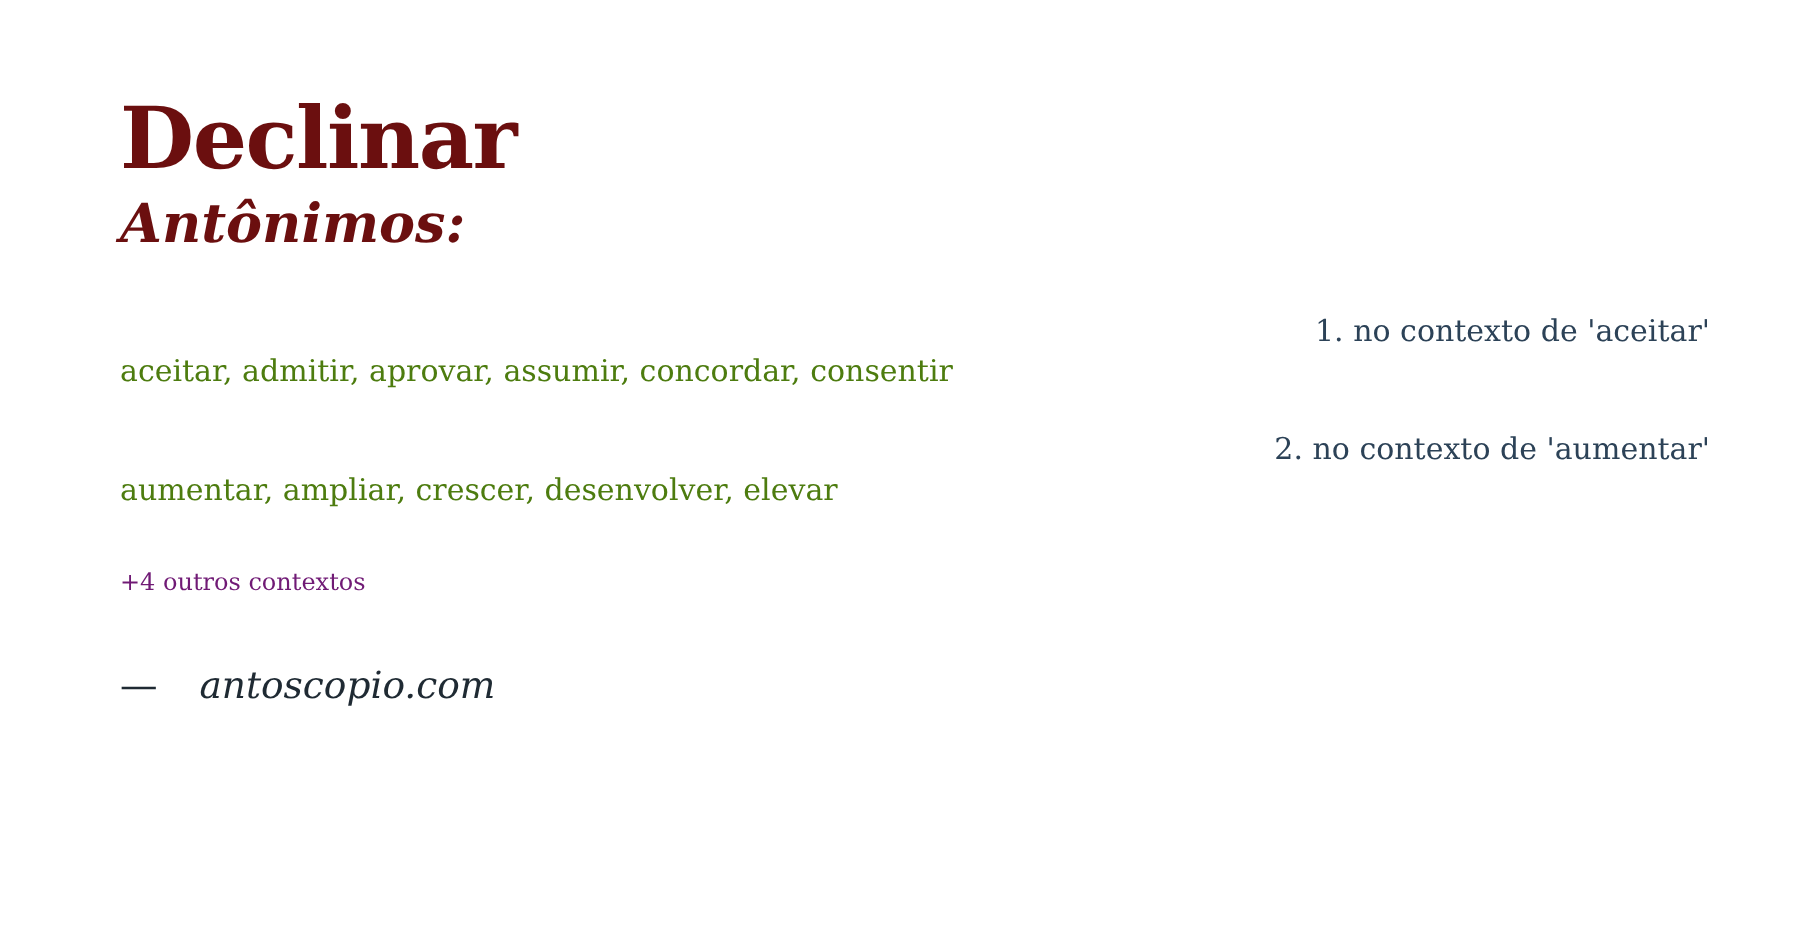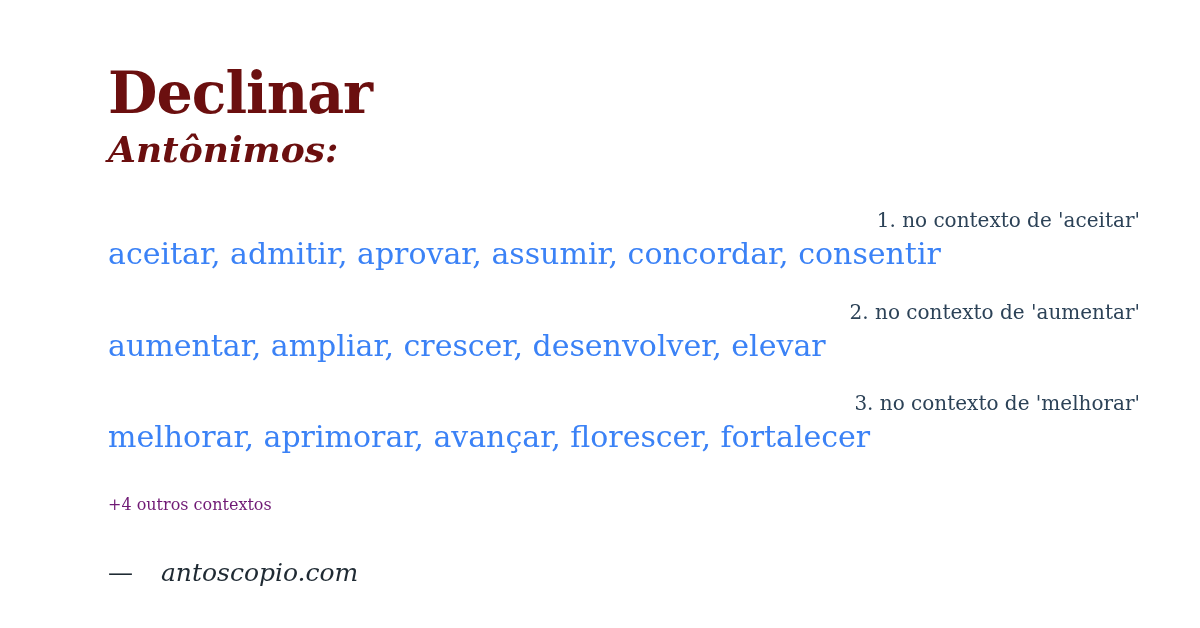--- a/index.html
+++ b/index.html
@@ -8,21 +8,21 @@
     width: 1200px;
     height: 628px;
     background: #ffffff;
     overflow: hidden;
     font-family: "DejaVu Serif", "Liberation Serif", serif;
   }
 
   .card {
     width: 1200px;
     height: 628px;
-    padding: 64px 60px 0 108px;
+    padding: 64px 60px 0 80px;
   }
 
   .title {
     font-size: 57px;
     line-height: 1.0;
     font-weight: bold;
     color: #6b0f0f;
     letter-spacing: -1px;
   }
 
@@ -45,23 +45,23 @@
 
   .section-label {
     font-size: 20px;
     line-height: 1.2;
     color: #2c4257;
     text-align: right;
   }
 
   .section-words {
     margin-top: 3px;
-    font-size: 30px;
+    font-size: 20px;
     line-height: 1.25;
-    color: #3b82f6;
+    color: #4d7c0f;
   }
 
   .more-contexts {
     margin-top: 12px;
     font-size: 16px;
     line-height: 1.2;
     color: #701a75;
     display: inline-block;
     cursor: pointer;
   }
@@ -102,27 +102,20 @@
     </div>
 
     <div class="section">
       <div class="section-label">
         <span>2.</span>
         <span>no contexto de 'aumentar'</span>
       </div>
       <div class="section-words">aumentar, ampliar, crescer, desenvolver, elevar</div>
     </div>
 
-    <div class="section">
-      <div class="section-label">
-        <span>3.</span>
-        <span>no contexto de 'melhorar'</span>
-      </div>
-      <div class="section-words">melhorar, aprimorar, avançar, florescer, fortalecer</div>
-    </div>
 
   </div>
 
   <div class="more-contexts">+4 outros contextos</div>
 
   <div class="footer">
     <span class="dash">—</span>
     <span class="source">antoscopio.com</span>
   </div>
 

